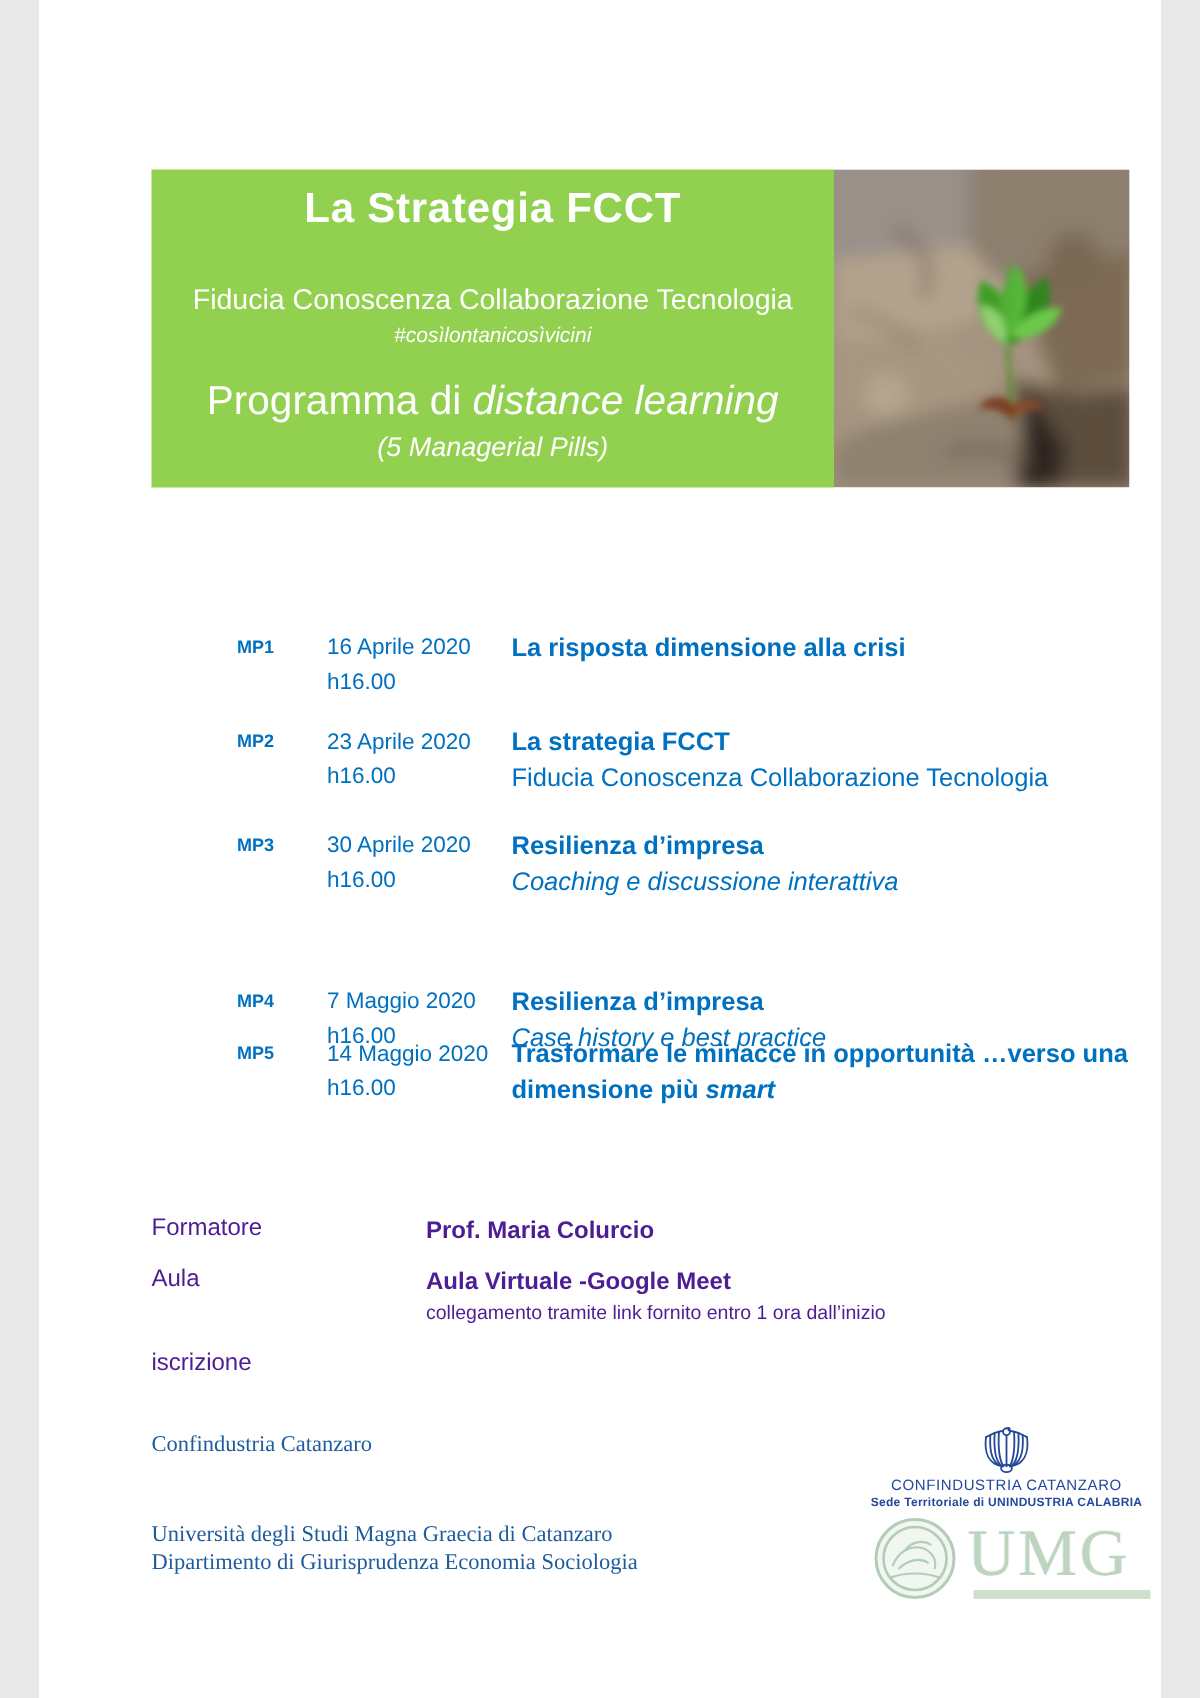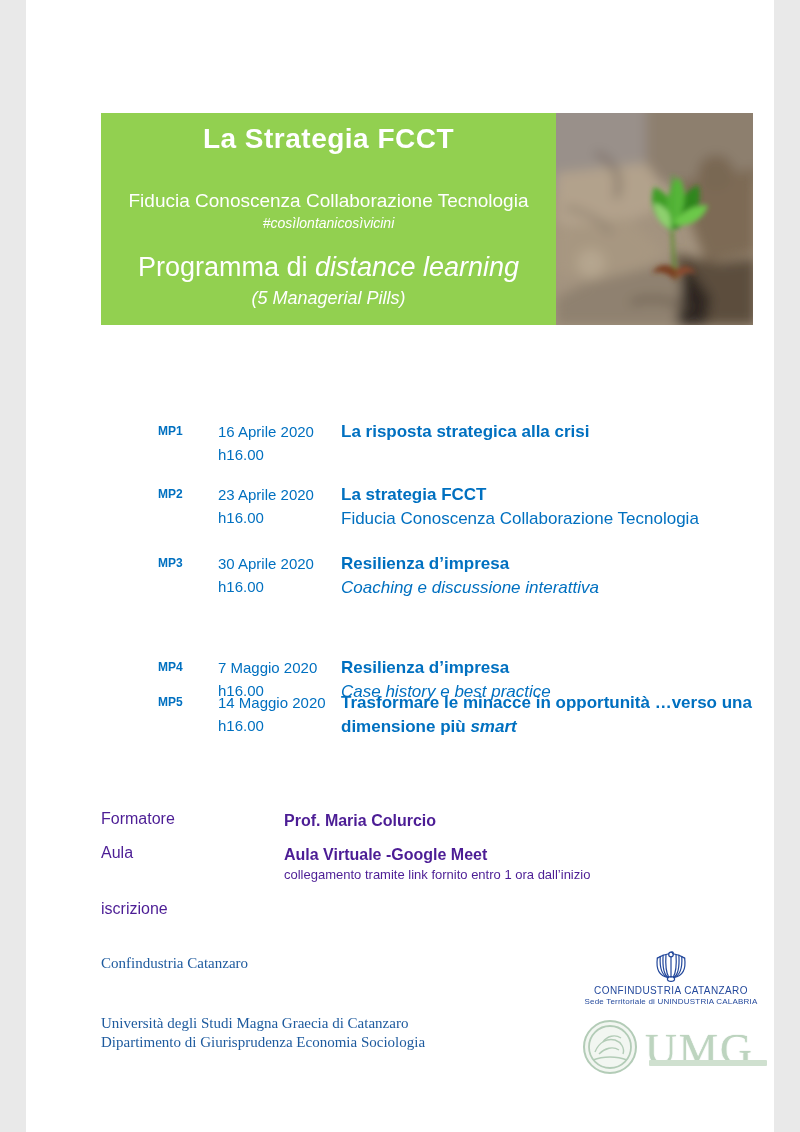--- a/index.html
+++ b/index.html
@@ -43,25 +43,25 @@
   
   .serif{font-family:"Liberation Serif", serif;color:#1d5a9e;}
   .f-org{position:absolute;left:75px;top:955px;font-size:15px;}
   .f-dept{position:absolute;left:75px;top:1014px;font-size:15px;line-height:19px;}
 
   .conf-block{
     position:absolute;left:545px;top:950px;width:200px;text-align:center;color:#24499c;
   }
   .conf-eagle{height:32px;display:flex;justify-content:center;}
   .conf-l1{font-size:10px;letter-spacing:.4px;margin-top:3px;font-weight:500;}
-  .conf-l2{font-size:8px;letter-spacing:.2px;margin-top:1px;font-weight:400;}
+  .conf-l2{font-size:8px;letter-spacing:.2px;margin-top:1px;font-weight:700;}
 
   .umg-block{
     position:absolute;left:557px;top:1012px;width:188px;height:62px;
-    display:flex;align-items:flex-end;
+    display:flex;align-items:flex-start;
   }
   .umg-emblem{
     width:54px;height:54px;border-radius:50%;
     border:2px solid #b3ccb7;box-sizing:border-box;position:relative;
     background:#f2f6f1;overflow:hidden;flex:0 0 auto;
   }
   .umg-word{
     font-family:"Liberation Serif", serif;font-size:44px;line-height:48px;
     color:#bdd4bf;letter-spacing:2px;margin-left:8px;
     text-shadow:0 1px 0 #ffffff, 0 0 1px #9fbfa5;
@@ -124,21 +124,21 @@
     </div>
   </div>
 
   <div class="row" style="top:420px">
     <div class="code">MP1</div>
     <div class="when">
         <div>16 Aprile 2020</div>
         <div>h16.00</div>
       </div>
     <div class="topic">
-        <div class="t-title">La risposta strategica alla crisi</div>
+        <div class="t-title">La risposta dimensione alla crisi</div>
       </div>
   </div>
 
   <div class="row" style="top:483px">
     <div class="code">MP2</div>
     <div class="when">
         <div>23 Aprile 2020</div>
         <div>h16.00</div>
       </div>
     <div class="topic">

